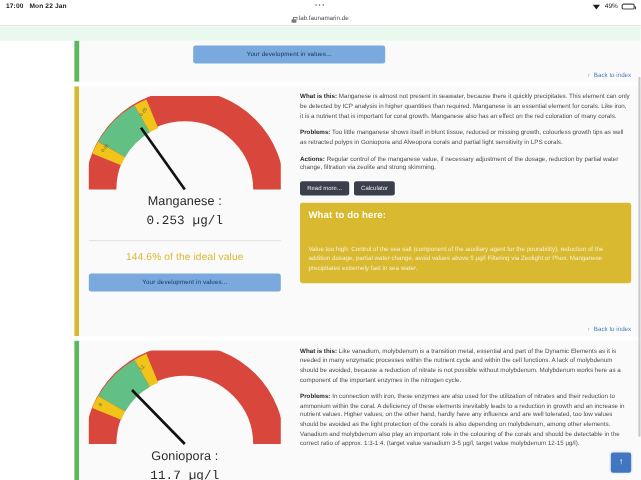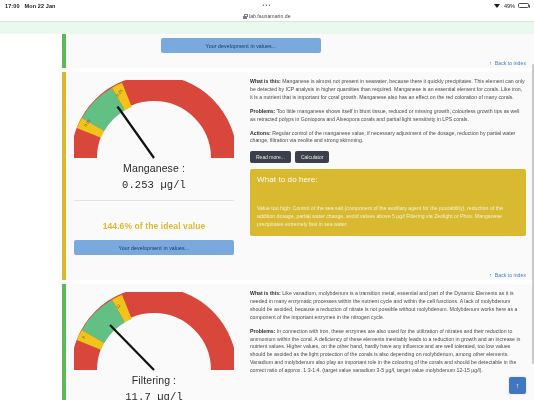--- a/index.html
+++ b/index.html
@@ -99,21 +99,21 @@
   .tick-lbl { font-size: 4px; fill:#5a5a5a; font-family:"Liberation Sans", sans-serif; }
 
   .el-name {
     font-size: 10.5px; color:#2a2a2a; margin-top:-2px; letter-spacing:.1px;
   }
   .el-value {
     font-size: 10.5px; color:#2a2a2a; margin-top:5px; letter-spacing:.1px;font-family:Liberation Mono, monospace;
   }
   .divider { width: 160px; height:1px; background:#e3e3e3; margin-top:9px; }
   .pct {
-    font-size: 8.5px; margin-top: 20px; letter-spacing:.1px; font-weight:700;
+    font-size: 8.5px; margin-top: 8px; letter-spacing:.1px; font-weight:400;
   }
   .devbtn {
     margin-top: 9px;
     width: 160px; height: 15px;
     background:#79a9dd; border-radius:2px;
     color:#15365c; font-size:5.2px;
     display:flex; align-items:center; justify-content:center;
     letter-spacing:.1px;
   }
 
@@ -127,21 +127,21 @@
   .btnrow { display:flex; gap:4px; margin-bottom: 6px; }
   .dkbtn {
     background:#3a3f4b; color:#e8e9ec; font-size:5px;
     padding: 3.5px 6px; border-radius:2px; line-height:1;
   }
 
   .todo {
     background:#d9b930; border-radius:2px;
     padding: 6px 7px 7px 7px;
   }
-  .todo-h { color:#fdfdf4; font-size:8px; margin-bottom:20px; font-weight:400; letter-spacing:.1px;}
+  .todo-h { color:#fdfdf4; font-size:8px; margin-bottom:20px; font-weight:700; letter-spacing:.1px;}
   .todo-b { color:#f6f0cf; font-size:5.2px; line-height:1.55; }
 
   .backidx {
     position:absolute; right: 8px;
     font-size:5.2px; color:#4a7fc1;
     display:flex; align-items:center; gap:3px;
   }
   .up-ico { font-size:5px; }
 
   
@@ -262,21 +262,21 @@
         <svg width="160" height="84" viewBox="0 0 160 84">
           <path d="M 10 78 A 70 70 0 0 1 150 78" fill="none" stroke="#d9463c" stroke-width="26"></path>
           <path d="M 19.0 44.5 A 70 70 0 0 1 44.5 19.0" fill="none" stroke="#62c084" stroke-width="26"></path>
           <path d="M 14.9 52.9 A 70 70 0 0 1 19.0 44.5" fill="none" stroke="#f0c419" stroke-width="26"></path>
           <path d="M 44.5 19.0 A 70 70 0 0 1 52.9 14.9" fill="none" stroke="#f0c419" stroke-width="26"></path>
           <line x1="80" y1="78" x2="36.0" y2="33.0" stroke="#111111" stroke-width="2.2"></line>
           <text class="tick-lbl" x="10" y="47" transform="rotate(-52 10 47)">9</text>
           <text class="tick-lbl" x="44" y="17" transform="rotate(-52 44 17)">12</text>
         </svg>
       </div>
-      <div class="el-name">Filtering :</div>
+      <div class="el-name">Goniopora :</div>
       <div class="el-value">11.7 µg/l</div>
       <div class="divider"></div>
 
     </div>
 
     <div class="card-right">
       <div class="ptxt">
         <b>What is this:</b><span> Like vanadium, molybdenum is a transition metal, essential and part of the Dynamic Elements as it is needed in many enzymatic processes within the nutrient cycle and within the cell functions. A lack of molybdenum should be avoided, because a reduction of nitrate is not possible without molybdenum. Molybdenum works here as a component of the important enzymes in the nitrogen cycle.</span>
       </div>
       <div class="ptxt">

